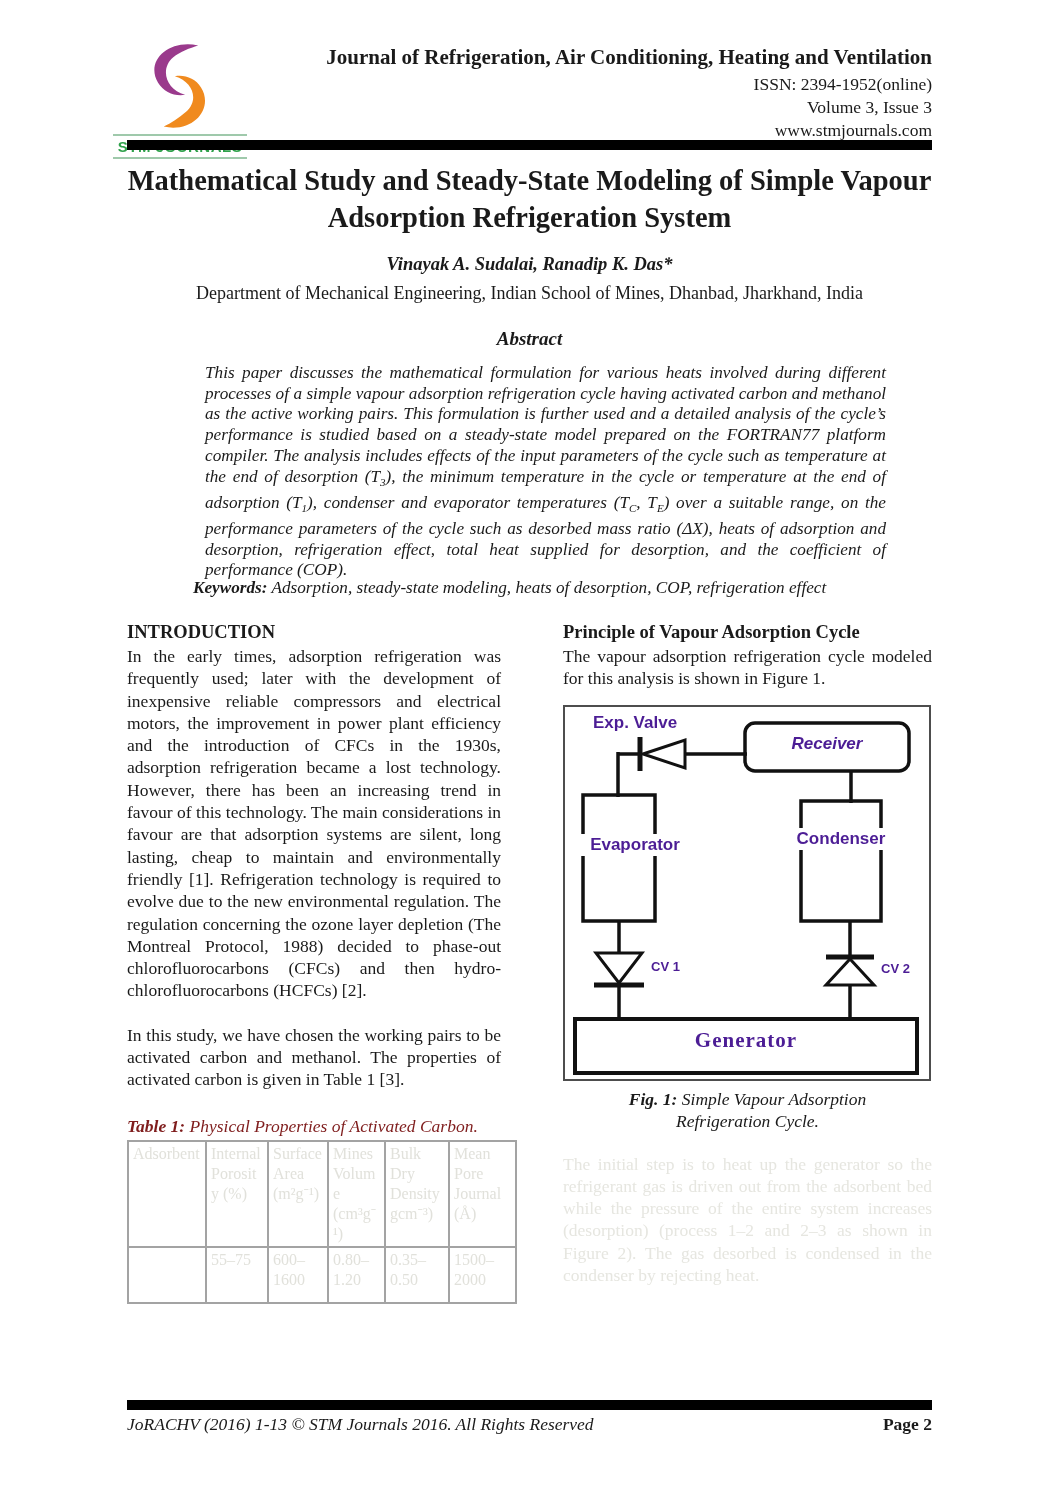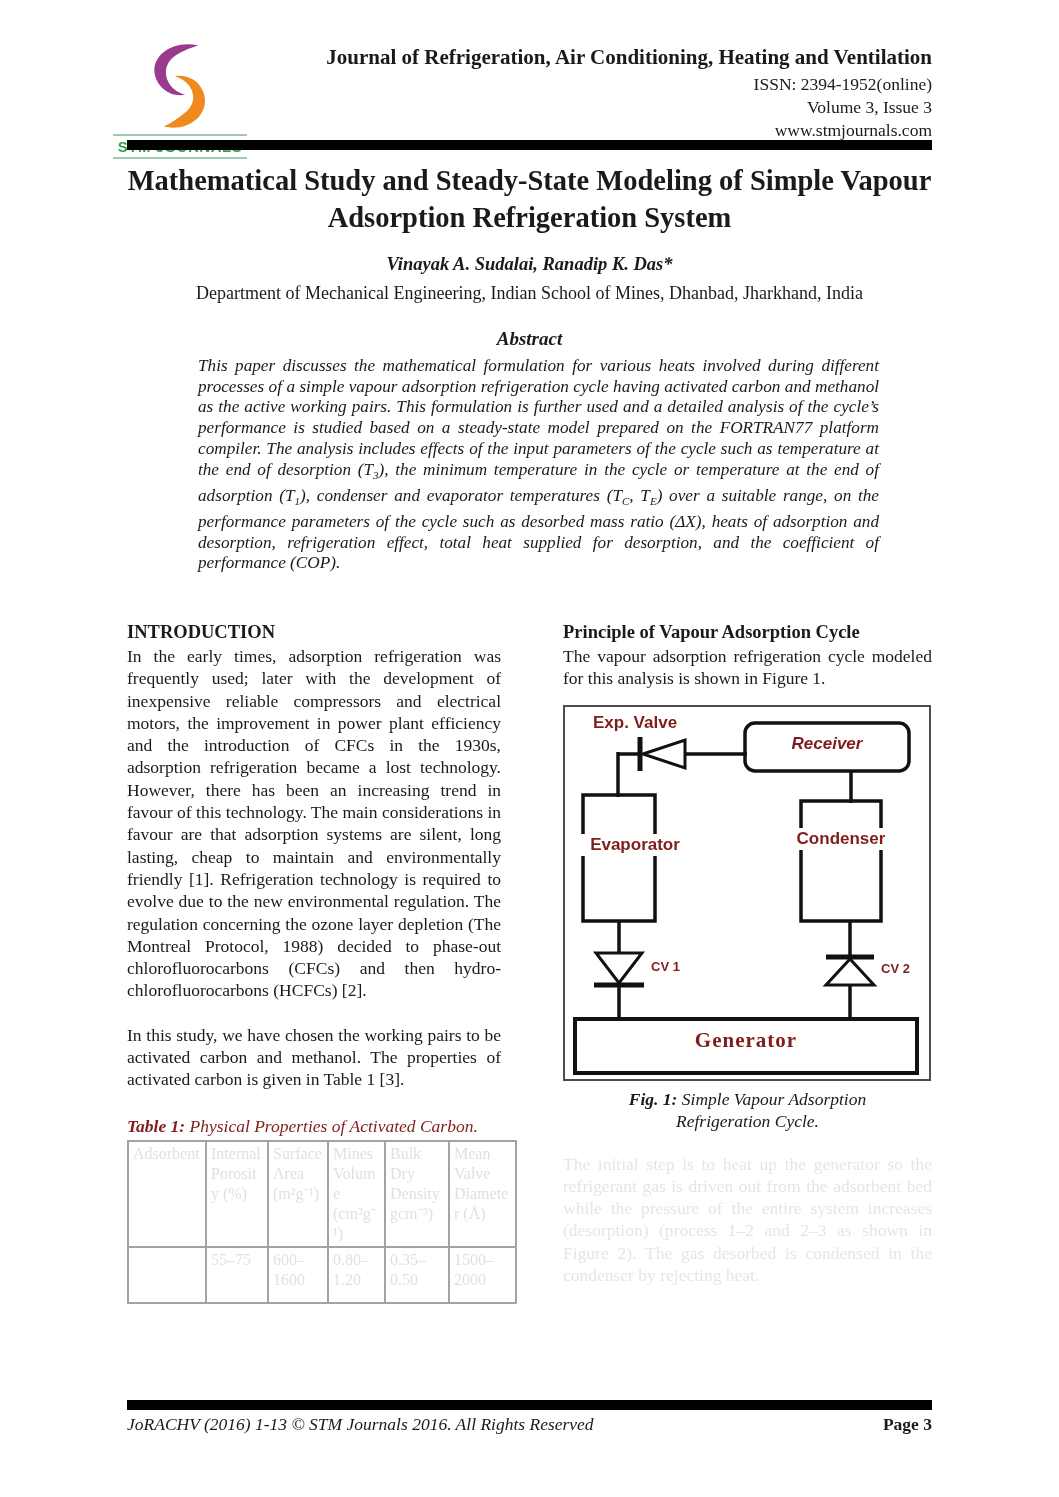--- a/index.html
+++ b/index.html
@@ -37,21 +37,21 @@
     position:absolute; left:127px; top:283px; width:805px; text-align:center;
     font-size:18px;
   }
 
   
   .abstract-heading {
     position:absolute; left:127px; top:328px; width:805px; text-align:center;
     font-weight:bold; font-style:italic; font-size:19px;
   }
   .abstract-body {
-    position:absolute; left:193px; top:351px; width:681px; margin:5px;
+    position:absolute; left:193px; top:351px; width:681px; margin:12px;
     font-style:italic; font-size:17.2px; line-height:20.7px; text-align:justify;
   }
   .abstract-body sub { font-size:11px; }
   .keywords {
     position:absolute; left:193px; top:578px; width:681px; margin:0;
     font-style:italic; font-size:17.2px;
   }
   .keywords b { font-weight:bold; }
 
   
@@ -79,21 +79,21 @@
 
   
   .rc-intro { margin:0 0 0 0; }
   .figure {
     position:relative; width:364px; height:372px; margin-top:15px;
     border:2px solid #4d4d4d; background:#fff;
   }
   .figure svg { position:absolute; left:0; top:0; }
   .fig-label {
     position:absolute; font-family:"Liberation Sans", sans-serif; font-weight:bold;
-    color:#7f1d1d; white-space:nowrap;
+    color:#4c1d95; white-space:nowrap;
   }
   .lbl-expvalve { left:28px; top:6px; font-size:17px; }
   .lbl-receiver { left:180px; top:27px; width:164px; text-align:center; font-size:17px;font-style:italic; }
   .lbl-evaporator { left:1px; top:127px; width:114px; text-align:center; font-size:17px; background:#fff; padding:1px 12px; }
   .lbl-condenser  { left:220px; top:121px; width:112px; text-align:center; font-size:17px; background:#fff; padding:1px 0; }
   .lbl-cv1 { left:86px;  top:252px; font-size:13px; }
   .lbl-cv2 { left:316px; top:254px; font-size:13px; }
   .lbl-generator {
     left:10px; top:321px; width:342px; text-align:center; font-size:21px;
     font-family:"Liberation Serif", serif; letter-spacing:1px;
@@ -136,20 +136,21 @@
     <div class="header-meta">www.stmjournals.com</div>
   </div>
   <div class="rule rule-top"></div>
 
   <h1 class="article-title" style="margin:0;">Mathematical Study and Steady-State Modeling of Simple Vapour Adsorption Refrigeration System</h1>
   <div class="authors">Vinayak A. Sudalai, Ranadip K. Das*</div>
   <div class="affiliation">Department of Mechanical Engineering, Indian School of Mines, Dhanbad, Jharkhand, India</div>
 
   <div class="abstract-heading">Abstract</div>
   <p class="abstract-body"><span>This paper discusses the mathematical formulation for various heats involved during different processes of a simple vapour adsorption refrigeration cycle having activated carbon and methanol as the active working pairs. This formulation is further used and a detailed analysis of the cycle’s performance is studied based on a steady-state model prepared on the FORTRAN77 platform compiler. The analysis includes effects of the input parameters of the cycle such as temperature at the end of desorption (T</span><sub>3</sub><span>), the minimum temperature in the cycle or temperature at the end of adsorption (T</span><sub>1</sub><span>), condenser and evaporator temperatures (T</span><sub>C</sub><span>, T</span><sub>E</sub><span>) over a suitable range, on the performance parameters of the cycle such as desorbed mass ratio (ΔX), heats of adsorption and desorption, refrigeration effect, total heat supplied for desorption, and the coefficient of performance (COP).</span></p>
+  <p class="keywords"><b>Keywords:</b> <span>Adsorption, steady-state modeling, heats of desorption, COP, refrigeration effect</span></p>
 
   <div class="col-left">
     <div class="sec-heading">INTRODUCTION</div>
     <p class="body-para">In the early times, adsorption refrigeration was frequently used; later with the development of inexpensive reliable compressors and electrical motors, the improvement in power plant efficiency and the introduction of CFCs in the 1930s, adsorption refrigeration became a lost technology. However, there has been an increasing trend in favour of this technology. The main considerations in favour are that adsorption systems are silent, long lasting, cheap to maintain and environmentally friendly [1]. Refrigeration technology is required to evolve due to the new environmental regulation. The regulation concerning the ozone layer depletion (The Montreal Protocol, 1988) decided to phase-out chlorofluorocarbons (CFCs) and then hydro-chlorofluorocarbons (HCFCs) [2].</p>
     <p class="body-para para-gap">In this study, we have chosen the working pairs to be activated carbon and methanol. The properties of activated carbon is given in Table 1 [3].</p>
 
     <div class="table-caption"><span class="cap-label">Table 1:</span> <span>Physical Properties of Activated Carbon.</span></div>
     <table class="props">
       <colgroup>
         <col style="width:78px">
@@ -159,21 +160,21 @@
           <col style="width:64px">
           <col style="width:67px">
       </colgroup>
       <tbody>
           <tr>
         <th>Adsorbent</th>
         <th>Internal Porosity (%)</th>
         <th>Surface Area (m²g⁻¹)</th>
         <th>Mines Volume (cm³g⁻¹)</th>
         <th>Bulk Dry Density gcm⁻³)</th>
-        <th>Mean Valve Diameter (Å)</th>
+        <th>Mean Pore Journal (Å)</th>
       </tr>
       <tr>
         <td></td>
         <td>55–75</td>
         <td>600–1600</td>
         <td>0.80–1.20</td>
         <td>0.35–0.50</td>
         <td>1500–2000</td>
       </tr>
     </tbody>
@@ -224,15 +225,15 @@
       <div class="fig-label lbl-generator">Generator</div>
     </div>
 
     <div class="fig-caption"><span class="inner"><span class="cap-label">Fig. 1:</span> <span>Simple Vapour Adsorption Refrigeration Cycle.</span></span></div>
 
     <p class="faded-para">The initial step is to heat up the generator so the refrigerant gas is driven out from the adsorbent bed while the pressure of the entire system increases (desorption) (process 1–2 and 2–3 as shown in Figure 2). The gas desorbed is condensed in the condenser by rejecting heat.</p>
   </div>
 
   <div class="rule rule-bottom"></div>
   <div class="footer-left">JoRACHV (2016) 1-13 © STM Journals 2016. All Rights Reserved</div>
-  <div class="footer-right">Page 3</div>
+  <div class="footer-right">Page 2</div>
 
 </div>
 
 </body></html>

